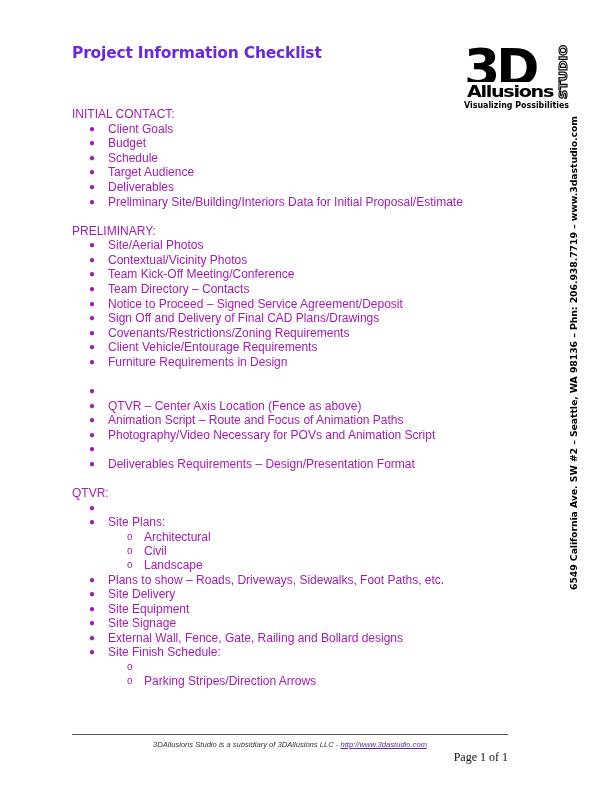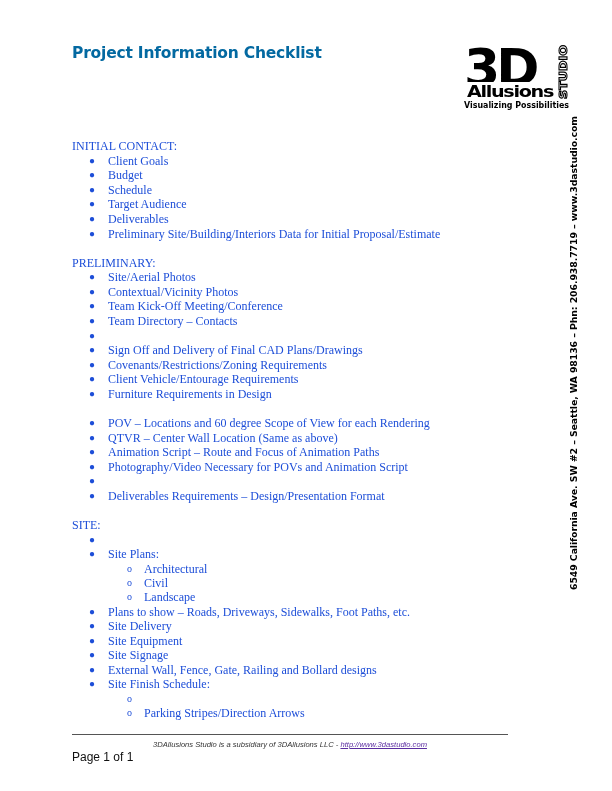--- a/index.html
+++ b/index.html
@@ -1,51 +1,51 @@
 <!DOCTYPE html>
 <html><head>
 <meta charset="utf-8">
 <style>
   html, body { margin: 0; padding: 0; background: #ffffff; }
   body { width: 612px; height: 791px; position: relative; overflow: hidden; color: #111; }
   .title {
     position: absolute; left: 72px; top: 44px;
     font-family: "DejaVu Sans", sans-serif; font-weight: bold; font-size: 15.5px;
-    letter-spacing: -0.2px; color: #0369a1;
+    letter-spacing: -0.2px; color: #6d28d9;
   }
   .logo { position: absolute; left: 464px; top: 42px; width: 106px; height: 68px; }
   .side-text {
     position: absolute; left: 568px; top: 590px;
     transform-origin: 0 0; transform: rotate(-90deg);
     font-family: "DejaVu Sans", sans-serif; font-weight: bold; font-size: 9.4px;
     white-space: nowrap; color: #000; letter-spacing: -0.1px;
   }
   .content {
     position: absolute; left: 72px; top: 107px; width: 460px;
-    font-family: Liberation Serif, serif; font-size: 12px; line-height: 14.6px; color: #1d4ed8; margin-top: 32px;
+    font-family: Liberation Sans, sans-serif; font-size: 12px; line-height: 14.6px; color: #a21caf;
   }
   .section { margin-bottom: 14.5px; }
   .section-heading { font-weight: normal; margin: 0; height: 14.6px; }
   ul { list-style: none; margin: 0; padding: 0; }
   li.item { position: relative; padding-left: 36px; height: 14.6px; white-space: nowrap; }
   li.item .bullet { position: absolute; left: 17px; top: 0; font-size: 10px; }
   li.sub { position: relative; padding-left: 72px; height: 14.2px; white-space: nowrap; }
   li.sub .bullet { position: absolute; left: 55px; top: 0; font-size: 10px; }
   .footer-line {
     position: absolute; left: 72px; top: 734px; width: 436px; height: 0;
     border-top: 1px solid #555;
   }
   .footer-note {
     position: absolute; left: 72px; top: 740px; width: 436px; text-align: center;
     font-family: "Liberation Sans", sans-serif; font-style: italic; font-size: 7.6px; color: #333;
   }
   .footer-note a { color: #5a2ca0; text-decoration: underline; }
   .page-num {
-    position: absolute; left: 72px; top: 750px; width: 436px; text-align: left;
-    font-family: Liberation Sans, sans-serif; font-size: 12px; color: #111;
+    position: absolute; left: 72px; top: 750px; width: 436px; text-align: right;
+    font-family: Liberation Serif, serif; font-size: 12px; color: #111;
   }
 </style>
 </head>
 <body>
 
 <div class="title">Project Information Checklist</div>
 
 <div class="logo">
   <svg width="106" height="68" viewBox="0 0 106 68">
 
@@ -76,41 +76,41 @@
     </ul>
   </div>
 
   <div class="section">
     <div class="section-heading">PRELIMINARY:</div>
     <ul>
       <li class="item"><span class="bullet">●</span><span>Site/Aerial Photos</span></li>
       <li class="item"><span class="bullet">●</span><span>Contextual/Vicinity Photos</span></li>
       <li class="item"><span class="bullet">●</span><span>Team Kick-Off Meeting/Conference</span></li>
       <li class="item"><span class="bullet">●</span><span>Team Directory – Contacts</span></li>
-      <li class="item"><span class="bullet">●</span></li>
+      <li class="item"><span class="bullet">●</span><span>Notice to Proceed – Signed Service Agreement/Deposit</span></li>
       <li class="item"><span class="bullet">●</span><span>Sign Off and Delivery of Final CAD Plans/Drawings</span></li>
       <li class="item"><span class="bullet">●</span><span>Covenants/Restrictions/Zoning Requirements</span></li>
       <li class="item"><span class="bullet">●</span><span>Client Vehicle/Entourage Requirements</span></li>
       <li class="item"><span class="bullet">●</span><span>Furniture Requirements in Design</span></li>
     </ul>
   </div>
 
   <div class="section">
     <ul>
-      <li class="item"><span class="bullet">●</span><span>POV – Locations and 60 degree Scope of View for each Rendering</span></li>
-      <li class="item"><span class="bullet">●</span><span>QTVR – Center Wall Location (Same as above)</span></li>
+      <li class="item"><span class="bullet">●</span></li>
+      <li class="item"><span class="bullet">●</span><span>QTVR – Center Axis Location (Fence as above)</span></li>
       <li class="item"><span class="bullet">●</span><span>Animation Script – Route and Focus of Animation Paths</span></li>
       <li class="item"><span class="bullet">●</span><span>Photography/Video Necessary for POVs and Animation Script</span></li>
       <li class="item"><span class="bullet">●</span></li>
       <li class="item"><span class="bullet">●</span><span>Deliverables Requirements – Design/Presentation Format</span></li>
     </ul>
   </div>
 
   <div class="section">
-    <div class="section-heading">SITE:</div>
+    <div class="section-heading">QTVR:</div>
     <ul>
       <li class="item"><span class="bullet">●</span></li>
       <li class="item"><span class="bullet">●</span><span>Site Plans:</span></li>
       <li class="sub"><span class="bullet">o</span><span>Architectural</span></li>
       <li class="sub"><span class="bullet">o</span><span>Civil</span></li>
       <li class="sub"><span class="bullet">o</span><span>Landscape</span></li>
       <li class="item"><span class="bullet">●</span><span>Plans to show – Roads, Driveways, Sidewalks, Foot Paths, etc.</span></li>
       <li class="item"><span class="bullet">●</span><span>Site Delivery</span></li>
       <li class="item"><span class="bullet">●</span><span>Site Equipment</span></li>
       <li class="item"><span class="bullet">●</span><span>Site Signage</span></li>

